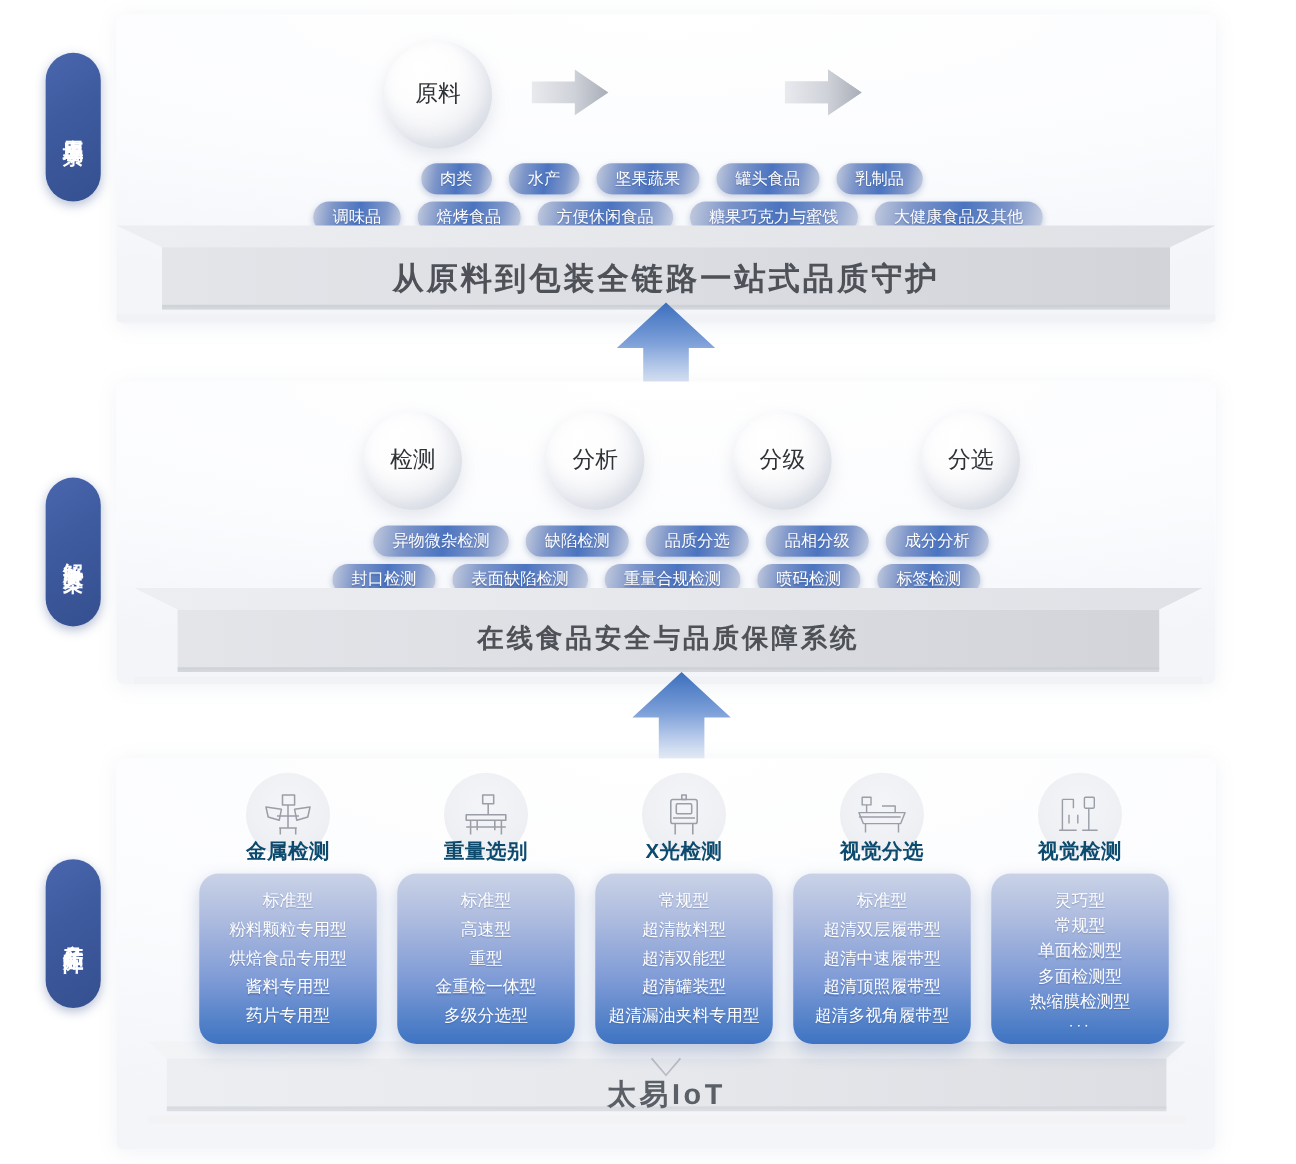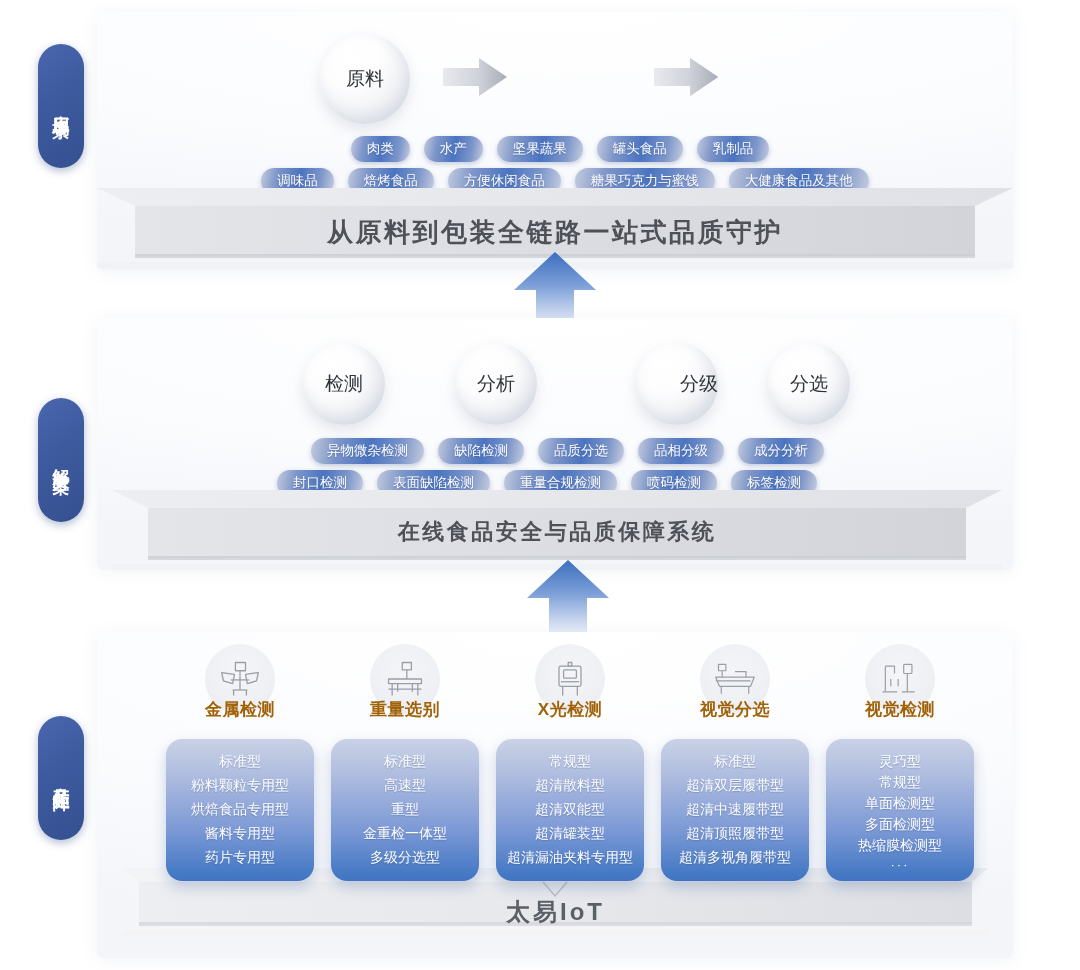--- a/index.html
+++ b/index.html
@@ -87,26 +87,26 @@
   
   .prodcol { position: absolute; width: 148px; text-align: center; }
   .prodicon {
     width: 70px; height: 70px; margin: 0 auto;
     border-radius: 50%;
     background: radial-gradient(circle at 50% 38%, #f4f5f8 0%, #eef0f4 60%, #e7e9ef 100%);
     display: flex; align-items: center; justify-content: center;
   }
   .prodname {
     margin-top: -16px;
-    font-size: 17px; font-weight: bold; color: #a16207;
+    font-size: 17px; font-weight: bold; color: #0c4a6e;
     letter-spacing: .5px;
     position: relative; z-index: 3;
   }
   .prodcard {
-    margin-top: 18px;
+    margin-top: 7px;
     border-radius: 16px;
     background: linear-gradient(180deg, #c9d2e6 0%, #aebcdf 26%, #7f9bd6 62%, #4a7cc6 92%, #3f73c2 100%);
     box-shadow: 0 6px 14px rgba(70,100,160,.28);
     padding: 14px 6px 16px;
     display: flex; flex-direction: column; gap: 8px;
   }
   .prodcard .line {
     color: #ffffff; font-size: 14px; line-height: 1.15;
     white-space: nowrap;
     text-shadow: 0 1px 1px rgba(35,60,110,.30);
@@ -226,21 +226,21 @@
   <div class="vtab vtab--sol">
     <span>解决方案</span>
   </div>
 
   <div class="sphere" style="left:303px; top:343px; width:82px; height:82px;">
     <span>检测</span>
   </div>
   <div class="sphere" style="left:455px; top:343px; width:82px; height:82px;">
     <span>分析</span>
   </div>
-  <div class="sphere" style="left:636px; top:343px; width:82px; height:82px;align-items:flex-end;">
+  <div class="sphere" style="left:611px; top:343px; width:82px; height:82px;">
     <span>分级</span>
   </div>
   <div class="sphere" style="left:768px; top:343px; width:82px; height:82px;">
     <span>分选</span>
   </div>
 
   <div class="pillrow" style="left:255px; top:438px; width:625px;">
     <div class="pill">异物微杂检测</div>
     <div class="pill">缺陷检测</div>
     <div class="pill">品质分选</div>

